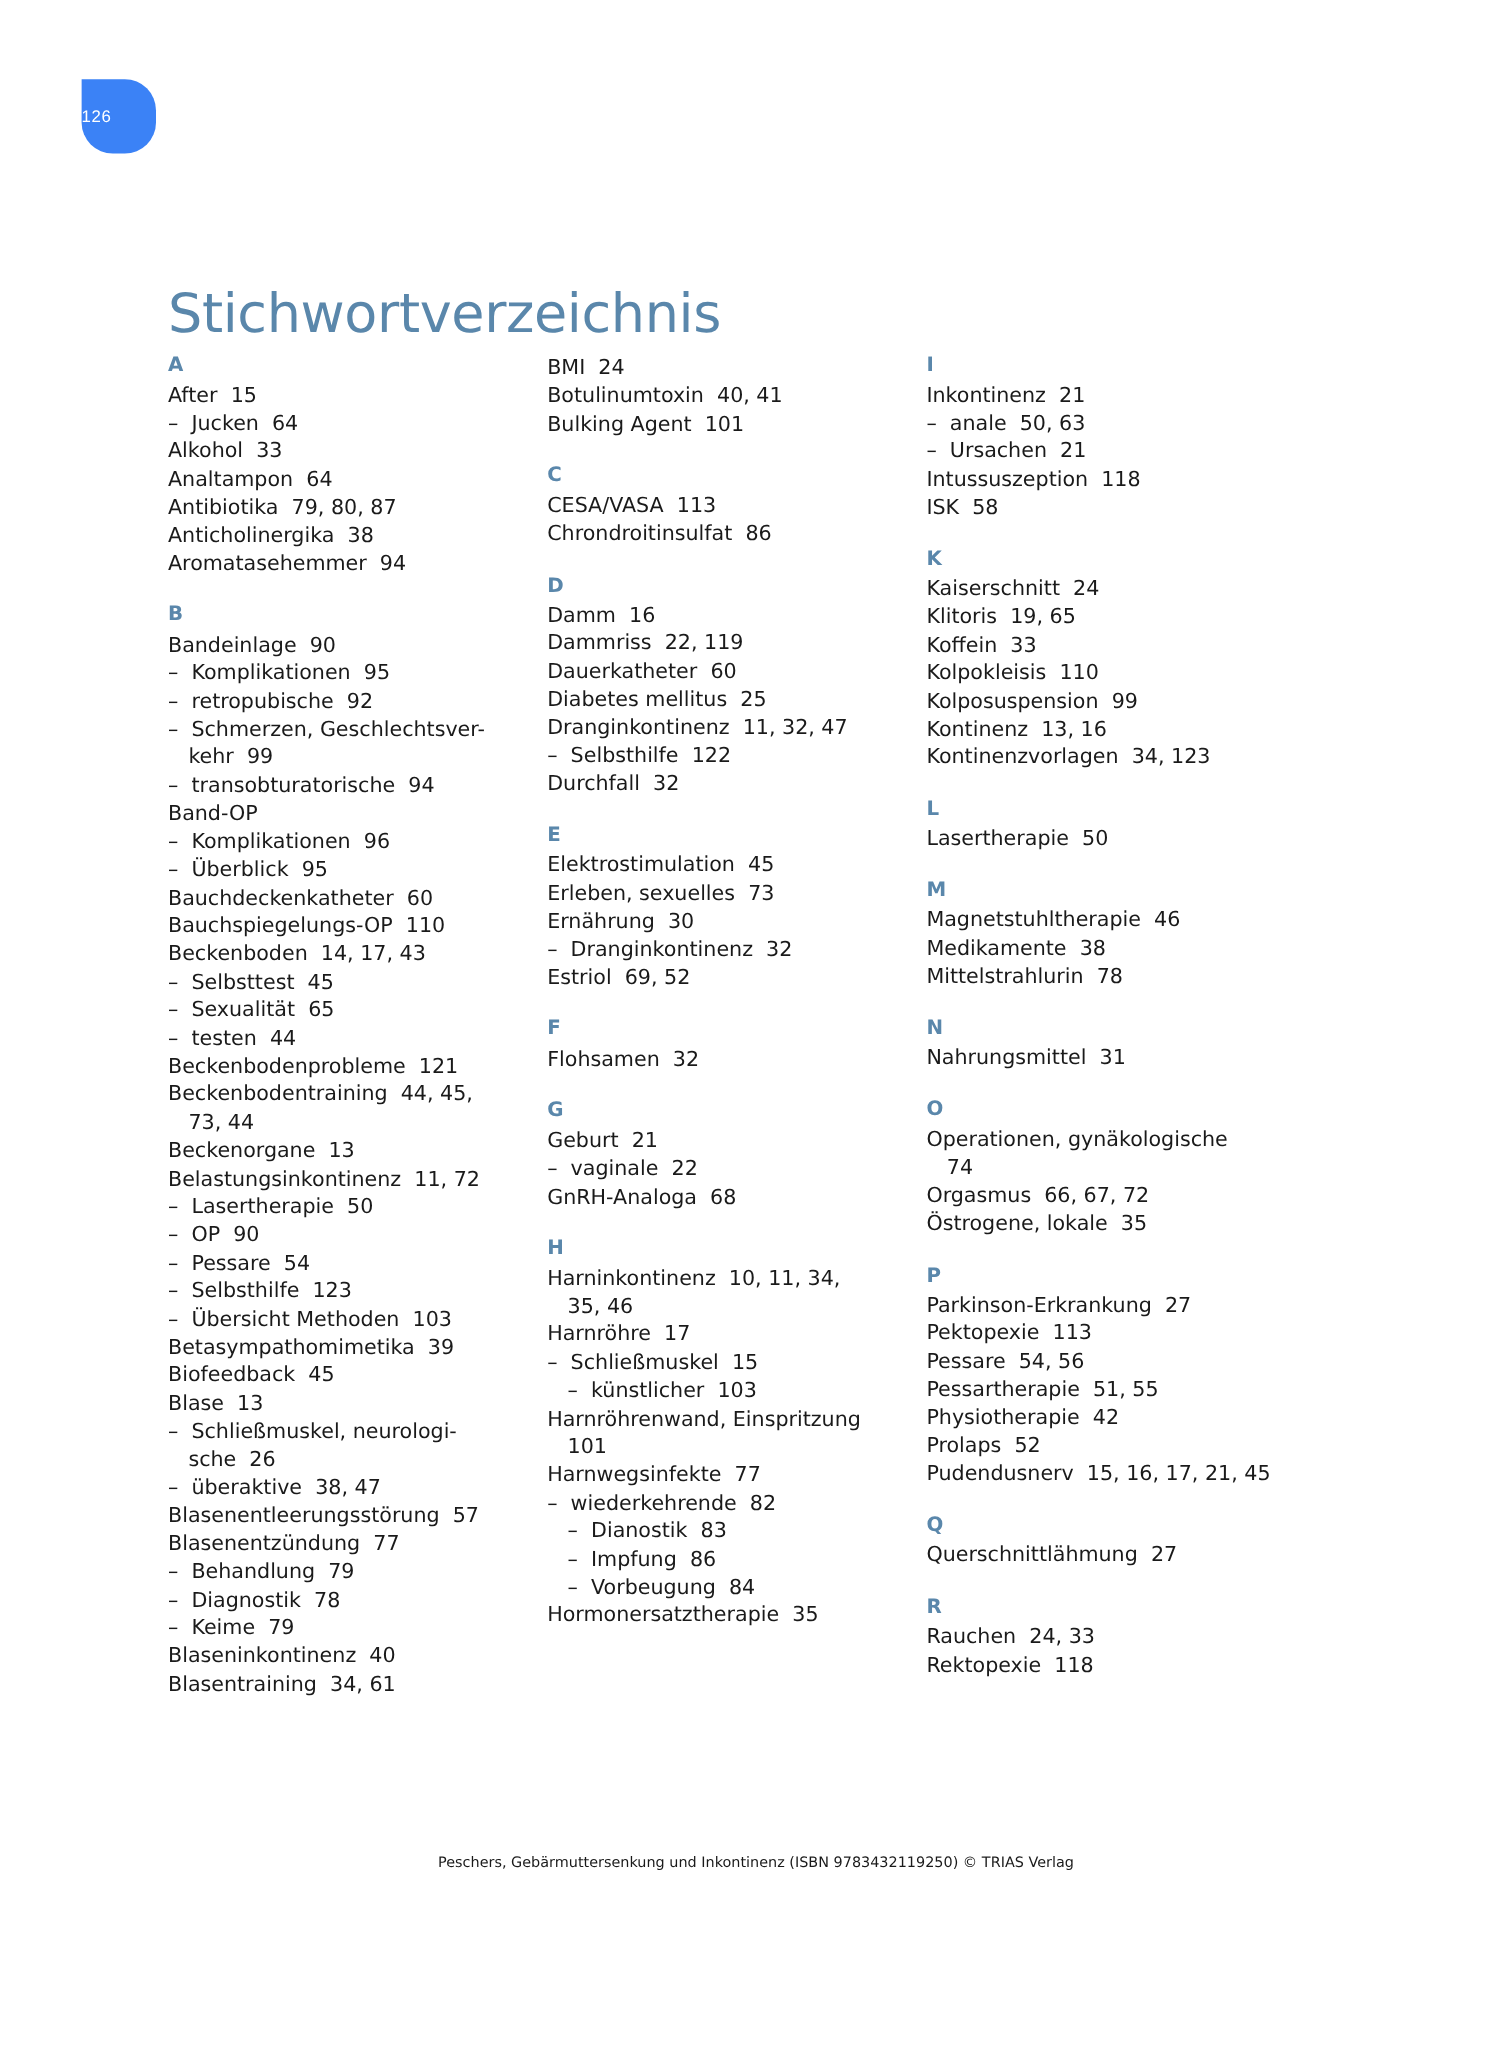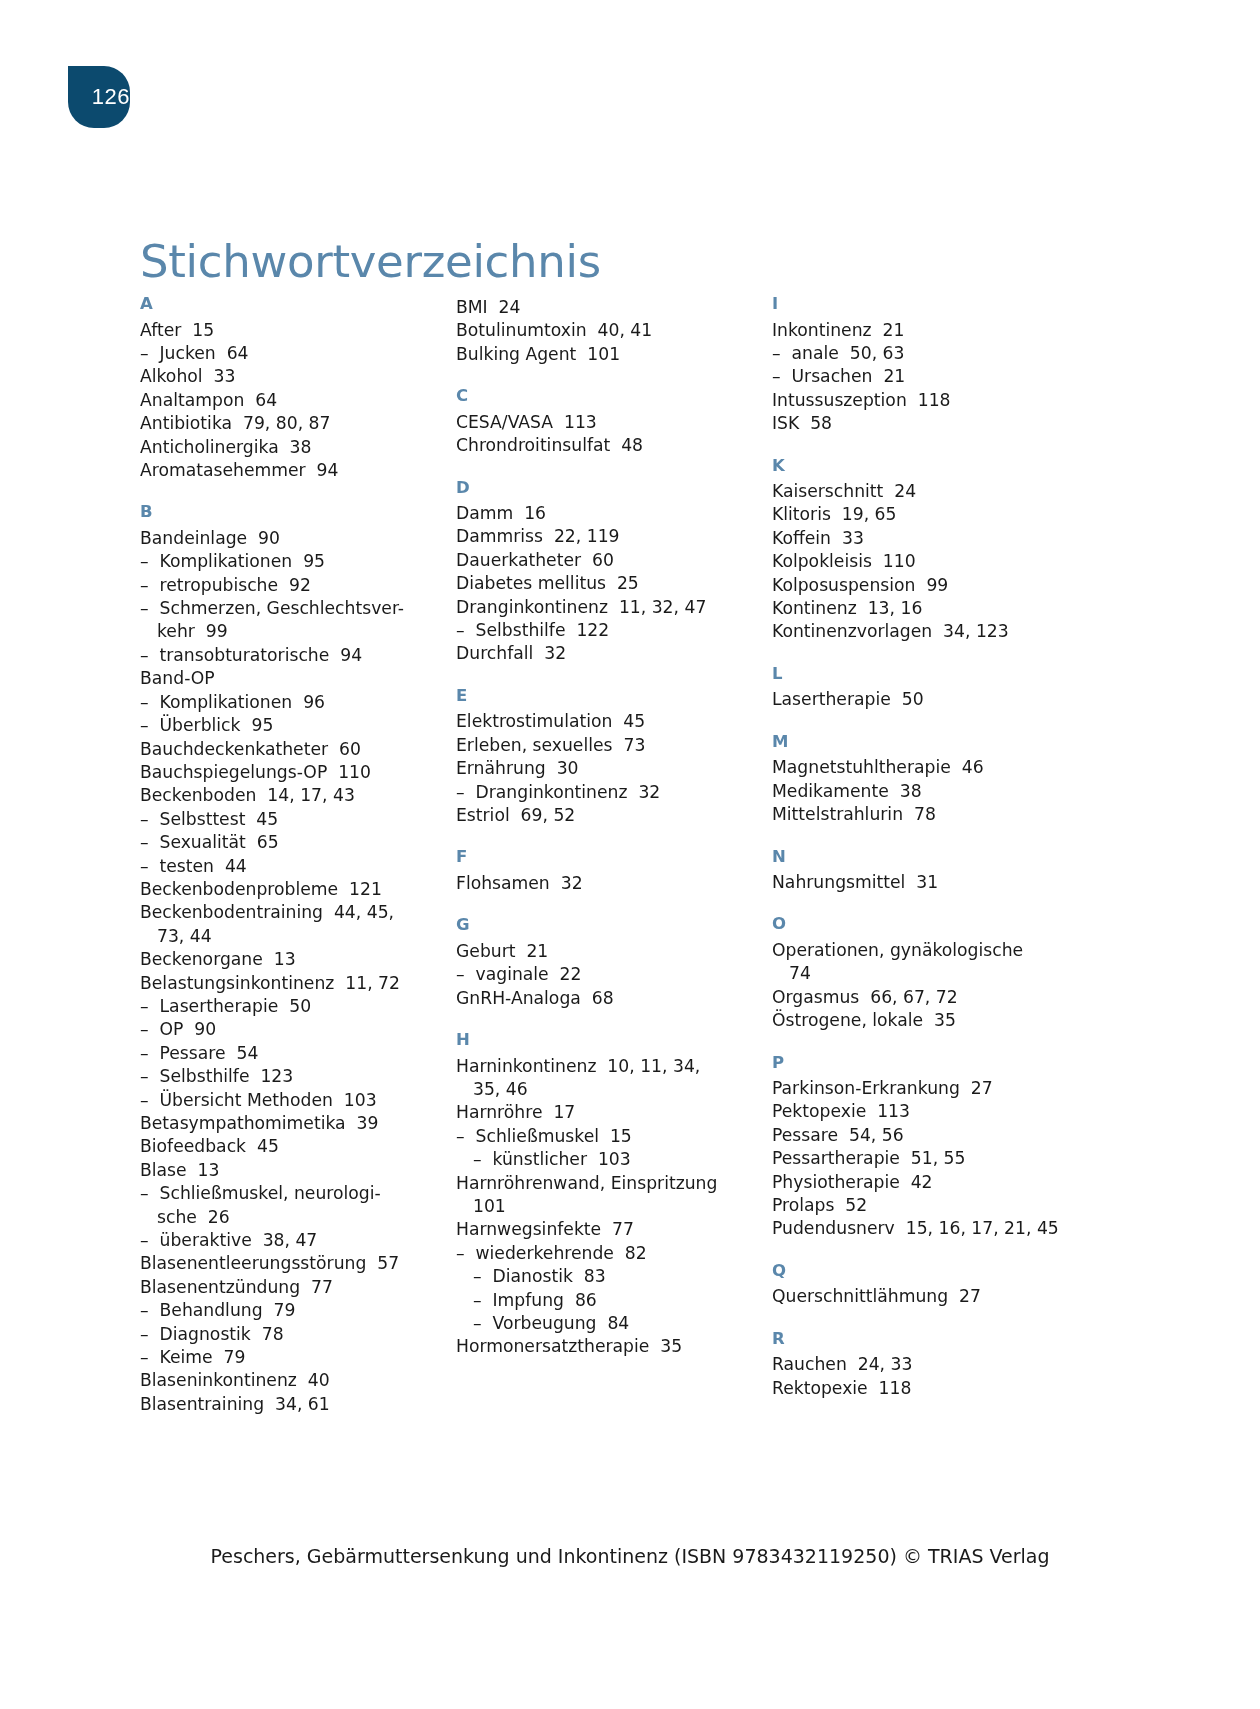--- a/index.html
+++ b/index.html
@@ -15,27 +15,27 @@
     -webkit-font-smoothing: antialiased;
   }
 
   
   #page-badge {
     position: absolute;
     left: 68px;
     top: 66px;
     width: 62px;
     height: 62px;
-    background: #0c4a6e;
+    background: #3b82f6;
     border-radius: 0 26px 26px 26px;
     color: #ffffff;
     display: flex;
     align-items: center;
-    justify-content: flex-end;
-    font-size: 22px;
+    justify-content: flex-start;
+    font-size: 14px;
     font-family: "Liberation Sans", sans-serif;
     letter-spacing: 0.5px;
   }
 
   
   #index-title {
     position: absolute;
     left: 140px;
     top: 198px;
     font-size: 45px;
@@ -89,21 +89,21 @@
   
   .entry.cont { padding-left: 17px; }
 
   
   #footer {
     position: absolute;
     left: 0;
     top: 1545px;
     width: 1260px;
     text-align: center;
-    font-size: 19px;
+    font-size: 12px;
     color: #1a1a1a;
     font-family: "DejaVu Sans", sans-serif;
   }
 </style>
 </head>
 <body>
 
 <div id="page-badge">
   <span>126</span>
 </div>
@@ -159,21 +159,21 @@
       <div class="entry lvl1">–  Keime  79</div>
       <div class="entry">Blaseninkontinenz  40</div>
       <div class="entry">Blasentraining  34, 61</div>
     </div>
     <div class="index-column">
       <div class="entry">BMI  24</div>
       <div class="entry">Botulinumtoxin  40, 41</div>
       <div class="entry">Bulking Agent  101</div>
       <div class="letter-heading">C</div>
       <div class="entry">CESA/VASA  113</div>
-      <div class="entry">Chrondroitinsulfat  48</div>
+      <div class="entry">Chrondroitinsulfat  86</div>
       <div class="letter-heading">D</div>
       <div class="entry">Damm  16</div>
       <div class="entry">Dammriss  22, 119</div>
       <div class="entry">Dauerkatheter  60</div>
       <div class="entry">Diabetes mellitus  25</div>
       <div class="entry">Dranginkontinenz  11, 32, 47</div>
       <div class="entry lvl1">–  Selbsthilfe  122</div>
       <div class="entry">Durchfall  32</div>
       <div class="letter-heading">E</div>
       <div class="entry">Elektrostimulation  45</div>

